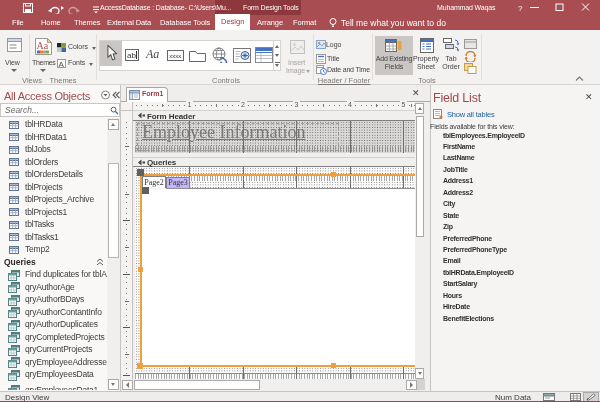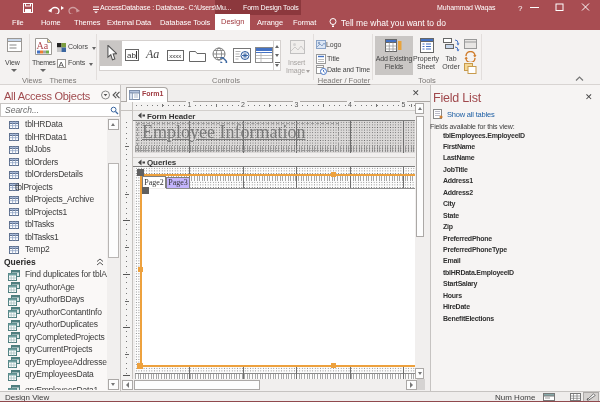--- a/index.html
+++ b/index.html
@@ -308,21 +308,21 @@
       <rect x="0.5" y="0.5" width="9" height="7" fill="#fff" stroke="#5F718F"></rect>
       <rect x="0.5" y="0.5" width="9" height="2" fill="#B3C3DE" stroke="#5F718F"></rect>
       <path d="M3.6 0.5 v7 M6.6 0.5 v7 M0.5 4.7 h9" stroke="#8FA3C4" stroke-width="0.8"></path>
     </svg>
 <div class="abs navitem" style="left:25px;top:51.0px;">tblOrdersDetails</div>
 <svg class="abs" style="left:9px;top:65.0px;" width="10" height="8" viewBox="0 0 10 8">
       <rect x="0.5" y="0.5" width="9" height="7" fill="#fff" stroke="#5F718F"></rect>
       <rect x="0.5" y="0.5" width="9" height="2" fill="#B3C3DE" stroke="#5F718F"></rect>
       <path d="M3.6 0.5 v7 M6.6 0.5 v7 M0.5 4.7 h9" stroke="#8FA3C4" stroke-width="0.8"></path>
     </svg>
-<div class="abs navitem" style="left:15px;top:63.5px;">tblProjects</div>
+<div class="abs navitem" style="left:25px;top:63.5px;">tblProjects</div>
 <svg class="abs" style="left:9px;top:77.5px;" width="10" height="8" viewBox="0 0 10 8">
       <rect x="0.5" y="0.5" width="9" height="7" fill="#fff" stroke="#5F718F"></rect>
       <rect x="0.5" y="0.5" width="9" height="2" fill="#B3C3DE" stroke="#5F718F"></rect>
       <path d="M3.6 0.5 v7 M6.6 0.5 v7 M0.5 4.7 h9" stroke="#8FA3C4" stroke-width="0.8"></path>
     </svg>
 <div class="abs navitem" style="left:25px;top:76.0px;">tblProjects_Archive</div>
 <svg class="abs" style="left:9px;top:90.0px;" width="10" height="8" viewBox="0 0 10 8">
       <rect x="0.5" y="0.5" width="9" height="7" fill="#fff" stroke="#5F718F"></rect>
       <rect x="0.5" y="0.5" width="9" height="2" fill="#B3C3DE" stroke="#5F718F"></rect>
       <path d="M3.6 0.5 v7 M6.6 0.5 v7 M0.5 4.7 h9" stroke="#8FA3C4" stroke-width="0.8"></path>
@@ -564,21 +564,21 @@
 <div class="abs fitem" style="left:443px;top:246.0px;">PreferredPhoneType</div>
 <div class="abs fitem" style="left:443px;top:257.4px;">Email</div>
 <div class="abs fitem" style="left:443px;top:268.9px;">tblHRData.EmployeeID</div>
 <div class="abs fitem" style="left:443px;top:280.3px;">StartSalary</div>
 <div class="abs fitem" style="left:443px;top:291.8px;">Hours</div>
 <div class="abs fitem" style="left:443px;top:303.2px;">HireDate</div>
 <div class="abs fitem" style="left:443px;top:314.7px;">BenefitElections</div>
 
 <div id="statusbar" class="abs"></div>
 <div class="abs" style="left:5px;top:393px;font-size:8px;color:#3C3C3C;">Design View</div>
-<div class="abs" style="left:495px;top:393px;font-size:8px;color:#3C3C3C;">Num Home</div>
+<div class="abs" style="left:495px;top:393px;font-size:8px;color:#3C3C3C;">Num Data</div>
 <svg class="abs" style="left:543px;top:393px;" width="12" height="8" viewBox="0 0 12 8">
     <rect x="0.5" y="0.5" width="11" height="7" fill="#fff" stroke="#777"></rect>
     <rect x="0.5" y="0.5" width="11" height="2.5" fill="#8aa" stroke="#777"></rect>
     <path d="M2 5 h5" stroke="#999"></path>
   </svg>
 <svg class="abs" style="left:570px;top:393px;" width="11" height="8" viewBox="0 0 11 8">
     <rect x="0.5" y="0.5" width="10" height="7" fill="#fff" stroke="#777"></rect>
     <path d="M0.5 3 h10 M0.5 5.3 h10 M3.5 0.5 v7 M7 0.5 v7" stroke="#777" stroke-width="0.7"></path>
   </svg>
 <div class="abs" style="left:583px;top:391.5px;width:16px;height:10px;background:#D5D2D0;border:1px solid #ABA8A6;box-sizing:border-box;"></div>

